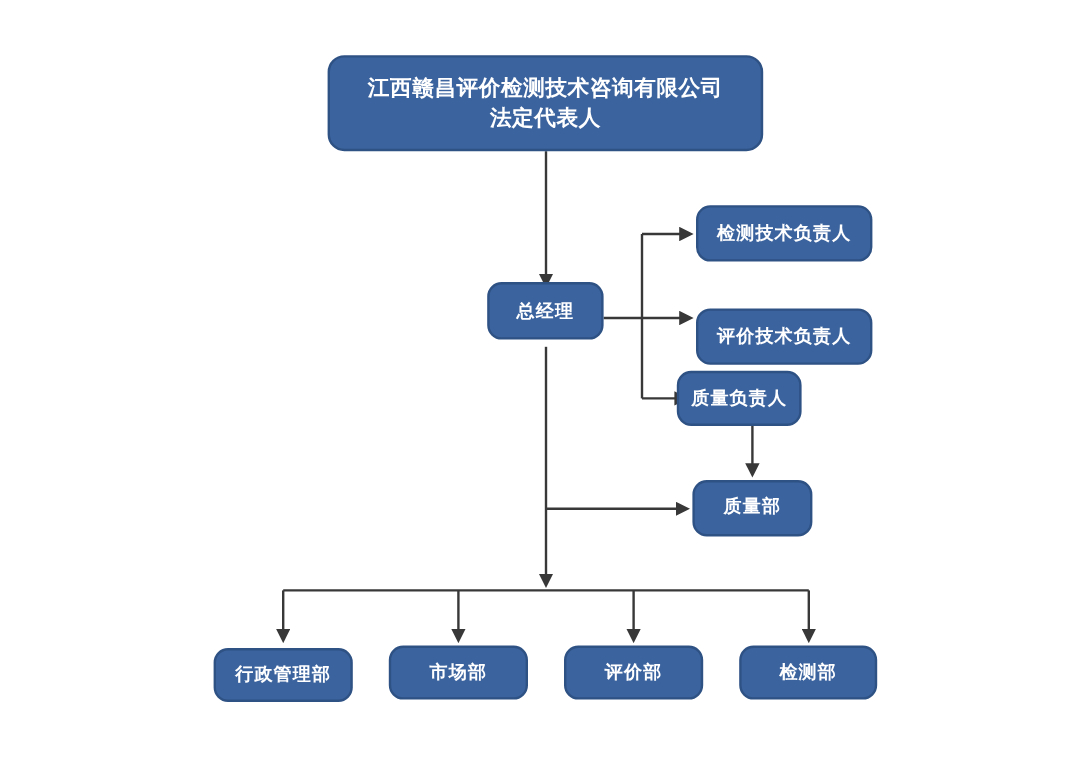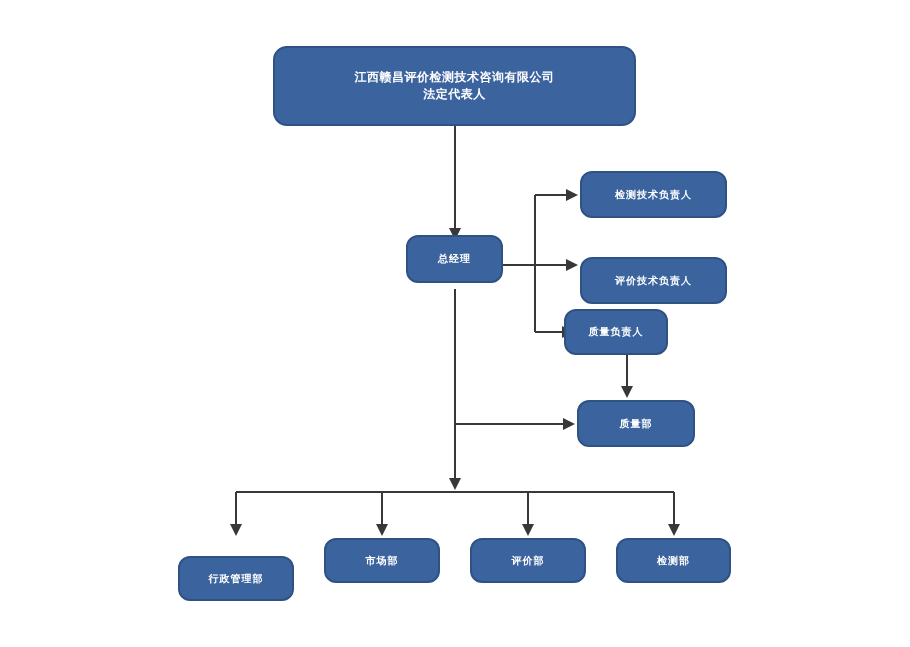--- a/index.html
+++ b/index.html
@@ -37,41 +37,41 @@
     fill: var(--connector-color);
   }
   .node {
     position: absolute;
     box-sizing: border-box;
     background: var(--node-fill);
     border: 2px solid var(--node-border);
     border-radius: 12px;
     color: var(--node-text);
     font-weight: bold;
-    font-size: 10px;
+    font-size: 15px;
     display: flex;
     flex-direction: column;
     align-items: center;
     justify-content: center;
     text-align: center;
     letter-spacing: 1px;
     line-height: 1.4;
   }
   #node-legal-rep {
     left: 273px; top: 46px; width: 363px; height: 80px;
-    font-size: 12px;
+    font-size: 18px;
     border-radius: 14px;
     letter-spacing: 0.5px;
   }
   #node-general-manager { left: 406px; top: 235px; width: 97px;  height: 48px; }
   #node-testing-tech-lead { left: 580px; top: 171px; width: 147px; height: 47px; }
   #node-evaluation-tech-lead { left: 580px; top: 257px; width: 147px; height: 47px; }
   #node-quality-lead { left: 564px; top: 309px; width: 104px; height: 46px; }
-  #node-quality-dept { left: 577px; top: 400px; width: 118px; height: 47px; }
-  #node-admin-dept { left: 178px; top: 556px; width: 116px; height: 45px; }
+  #node-quality-dept { left: 577px; top: 400px; width: 100px; height: 47px; font-family: Liberation Mono, monospace; }
+  #node-admin-dept { left: 178px; top: 540px; width: 116px; height: 45px; }
   #node-market-dept { left: 324px; top: 538px; width: 116px; height: 45px; }
   #node-evaluation-dept { left: 470px; top: 538px; width: 116px; height: 45px; }
   #node-testing-dept { left: 616px; top: 538px; width: 115px; height: 45px; }
 </style>
 </head>
 <body>
 
 <div class="canvas">
 
   <svg class="connectors" viewBox="0 0 910 647" xmlns="http://www.w3.org/2000/svg">

